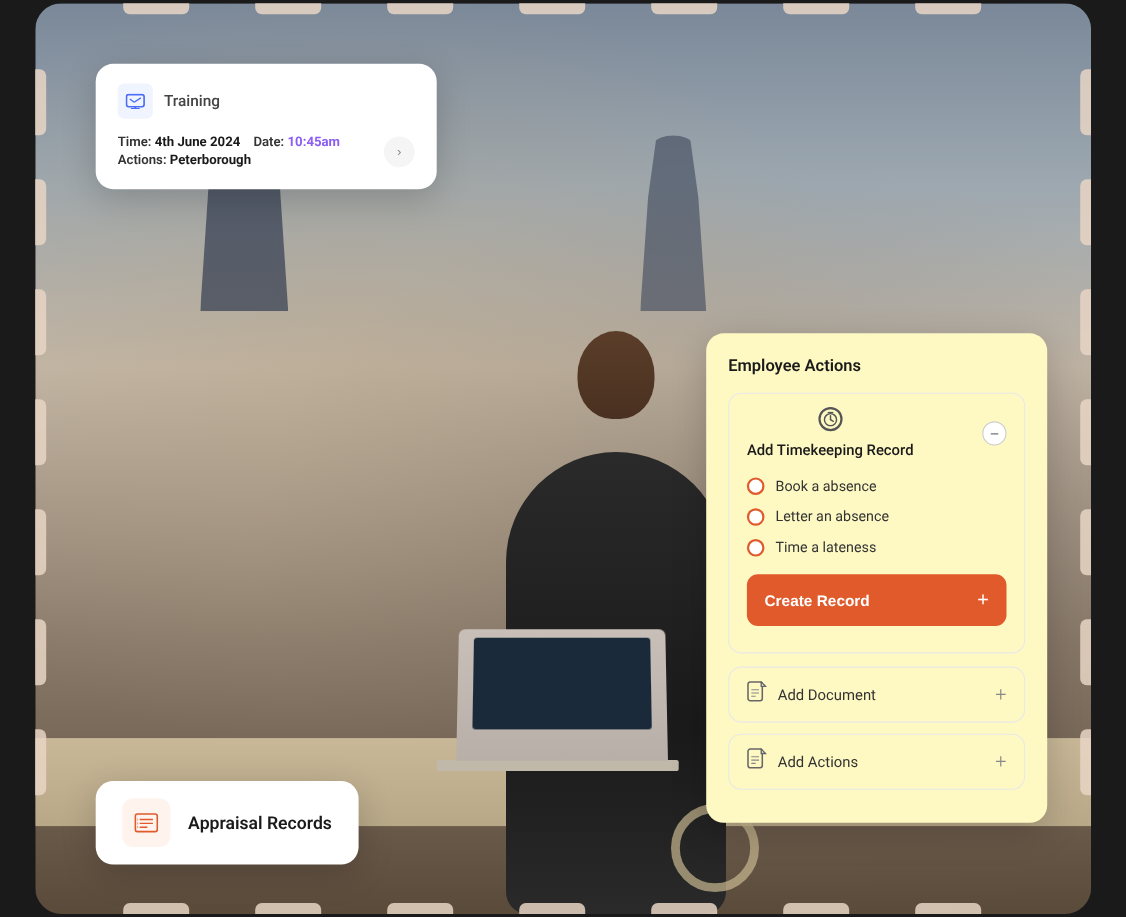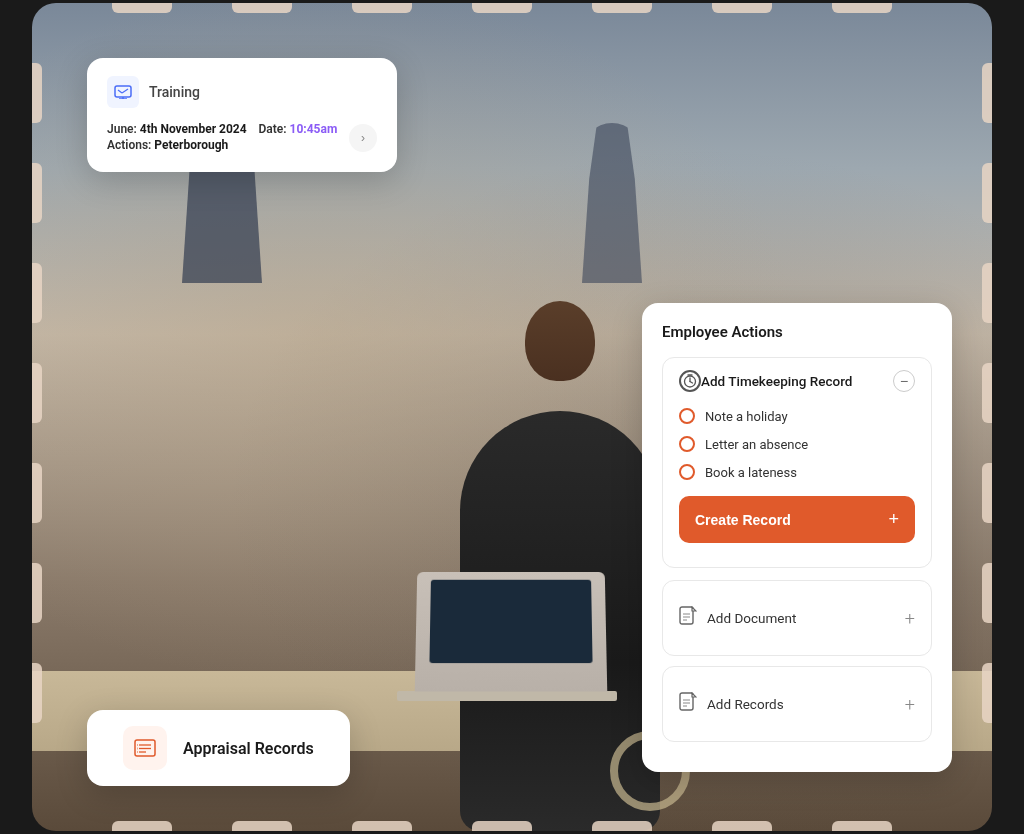--- a/index.html
+++ b/index.html
@@ -168,21 +168,21 @@
       flex-shrink: 0;
       margin-top: 2px;
     }
 
     
     .employee-actions-card {
       position: absolute;
       top: 300px;
       right: 40px;
       width: 310px;
-      background: #ffffff;
+      background: #fef9c3;
       border-radius: 16px;
       padding: 20px;
       box-shadow: 0 8px 32px rgba(0,0,0,0.18);
       z-index: 5;
     }
 
     .card-title {
       font-size: 15px;
       font-weight: 600;
       color: #1a1a1a;
@@ -198,23 +198,25 @@
 
     .action-section-header {
       display: flex;
       align-items: center;
       justify-content: space-between;
     }
 
     .action-section-label {
       display: flex;
       align-items: center;
+      gap: 10px;
       font-size: 13.5px;
       font-weight: 500;
       color: #1a1a1a;
+      flex-direction: column;
     }
 
     .timer-icon {
       width: 22px;
       height: 22px;
       border-radius: 50%;
       border: 2px solid #555;
       display: flex;
       align-items: center;
       justify-content: center;
@@ -282,21 +284,21 @@
     }
 
     .plus-icon {
       font-size: 18px;
       font-weight: 300;
     }
 
     .doc-action {
       border: 1.5px solid #e8e8e8;
       border-radius: 12px;
-      padding: 25px 16px;
+      padding: 12px 16px;
       margin-bottom: 10px;
       display: flex;
       align-items: center;
       justify-content: space-between;
       cursor: pointer;
     }
 
     .doc-action-left {
       display: flex;
       align-items: center;
@@ -316,21 +318,21 @@
       font-weight: 300;
     }
 
     
     .appraisal-card {
       position: absolute;
       bottom: 45px;
       left: 55px;
       background: white;
       border-radius: 16px;
-      padding: 16px 36px;
+      padding: 16px 24px;
       box-shadow: 0 8px 32px rgba(0,0,0,0.18);
       z-index: 5;
       display: flex;
       align-items: center;
       gap: 16px;
     }
 
     .appraisal-icon-box {
       width: 44px;
       height: 44px;
@@ -450,22 +452,22 @@
           <line x1="5" y1="14" x2="13" y2="14" stroke="#4a6cf7" stroke-width="1.5"></line>
           <line x1="4" y1="5" x2="8" y2="8" stroke="#4a6cf7" stroke-width="1.2"></line>
           <line x1="8" y1="8" x2="14" y2="4" stroke="#4a6cf7" stroke-width="1.2"></line>
         </svg>
       </div>
       <span>Training</span>
     </div>
     <div class="training-row">
       <div>
         <div class="training-details">
-          <span>June:</span>
-          <span style="font-weight:700;color:#1a1a1a;">4th November 2024</span>
+          <span>Time:</span>
+          <span style="font-weight:700;color:#1a1a1a;">4th June 2024</span>
           &nbsp;&nbsp;
           <span>Date:</span>
           <span style="font-weight:700;color:#8b5cf6;">10:45am</span>
         </div>
         <div class="training-details">
           <span>Actions:</span>
           <span style="font-weight:700;color:#1a1a1a;">Peterborough</span>
         </div>
       </div>
       <button class="chevron-btn">›</button>
@@ -487,29 +489,29 @@
             </svg>
           </div>
           <span>Add Timekeeping Record</span>
         </div>
         <button class="minus-btn">−</button>
       </div>
 
       <div class="sub-options">
         <div class="sub-option">
           <div class="radio-icon"></div>
-          <span>Note a holiday</span>
+          <span>Book a absence</span>
         </div>
         <div class="sub-option">
           <div class="radio-icon"></div>
           <span>Letter an absence</span>
         </div>
         <div class="sub-option">
           <div class="radio-icon"></div>
-          <span>Book a lateness</span>
+          <span>Time a lateness</span>
         </div>
       </div>
 
       <button class="create-record-btn">
         <span>Create Record</span>
         <span class="plus-icon">+</span>
       </button>
     </div>
 
     <div class="doc-action">
@@ -532,21 +534,21 @@
       <div class="doc-action-left">
         <span class="doc-icon">
           <svg width="18" height="20" viewBox="0 0 18 20" fill="none">
             <rect x="1" y="1" width="13" height="17" rx="2" stroke="#666" stroke-width="1.4" fill="none"></rect>
             <path d="M13 1 L17 5 L13 5 Z" fill="#eee" stroke="#666" stroke-width="1.2"></path>
             <line x1="4" y1="8" x2="11" y2="8" stroke="#888" stroke-width="1"></line>
             <line x1="4" y1="11" x2="11" y2="11" stroke="#888" stroke-width="1"></line>
             <line x1="4" y1="14" x2="8" y2="14" stroke="#888" stroke-width="1"></line>
           </svg>
         </span>
-        <span>Add Records</span>
+        <span>Add Actions</span>
       </div>
       <span class="plus-small">+</span>
     </div>
   </div>
 
   <div class="appraisal-card">
     <div class="appraisal-icon-box">
       <svg width="22" height="20" viewBox="0 0 22 20" fill="none">
         <rect x="1" y="2" width="20" height="16" rx="2" stroke="#e05a2b" stroke-width="1.5" fill="none"></rect>
         <line x1="5" y1="7" x2="17" y2="7" stroke="#e05a2b" stroke-width="1.3"></line>

